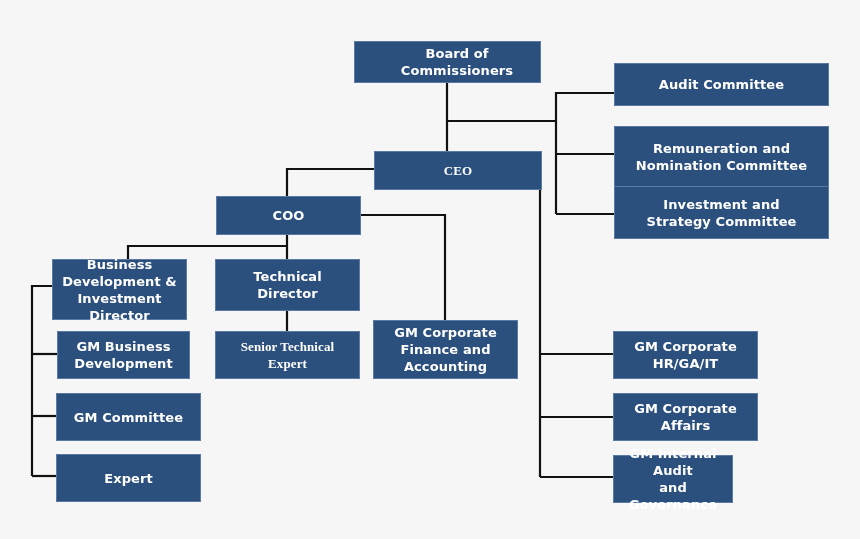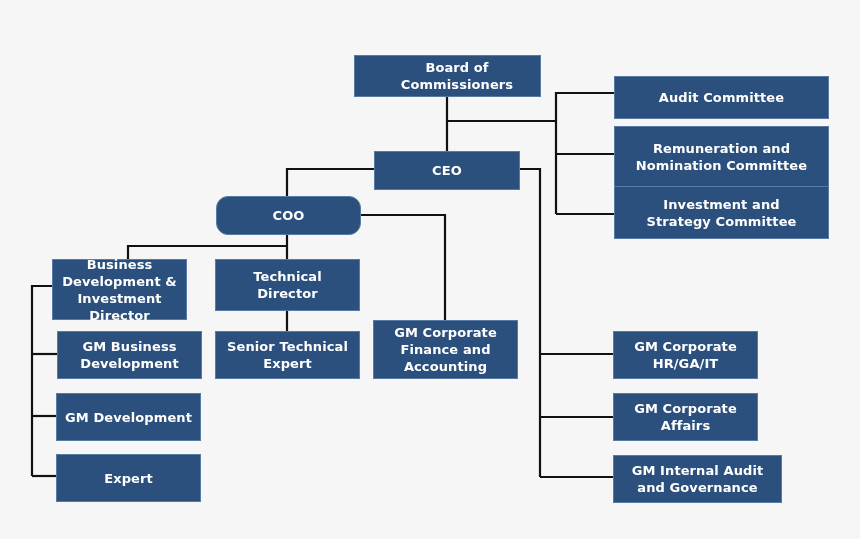--- a/index.html
+++ b/index.html
@@ -37,40 +37,40 @@
   <polyline points="287,246 128,246 128,260"></polyline>
 
   <line x1="287" y1="306" x2="287" y2="332"></line>
 
   <polyline points="52,286 32,286 32,476"></polyline>
   <line x1="32" y1="354" x2="58" y2="354"></line>
   <line x1="32" y1="416" x2="56" y2="416"></line>
   <line x1="32" y1="476" x2="56" y2="476"></line>
 </svg>
 
-<div class="box" style="left:354px;top:55px;width:187px;height:42px;padding-left:19px;">Board of Commissioners</div>
-<div class="box" style="left:614px;top:76px;width:215px;height:43px;">Audit Committee</div>
+<div class="box" style="left:354px;top:41px;width:187px;height:42px;padding-left:19px;">Board of Commissioners</div>
+<div class="box" style="left:614px;top:63px;width:215px;height:43px;">Audit Committee</div>
 <div class="box" style="left:614px;top:126px;width:215px;height:61px;">Remuneration and
 Nomination Committee</div>
 <div class="box" style="left:614px;top:186px;width:215px;height:53px;text-align:center;">Investment and
 Strategy Committee</div>
-<div class="box" style="left:374px;top:151px;width:146px;height:39px;">CEO</div>
-<div class="box" style="left:216px;top:196px;width:145px;height:39px;border-radius:12px;">COO</div>
+<div class="box" style="left:374px;top:151px;width:168px;height:39px;font-family:Liberation Serif, serif;">CEO</div>
+<div class="box" style="left:216px;top:196px;width:145px;height:39px;">COO</div>
 <div class="box" style="left:52px;top:259px;width:135px;height:61px;">Business
 Development &amp;
 Investment Director</div>
 <div class="box" style="left:215px;top:259px;width:145px;height:52px;">Technical
 Director</div>
-<div class="box" style="left:57px;top:331px;width:145px;height:48px;">GM Business
+<div class="box" style="left:57px;top:331px;width:133px;height:48px;">GM Business
 Development</div>
-<div class="box" style="left:215px;top:331px;width:145px;height:48px;">Senior Technical
+<div class="box" style="left:215px;top:331px;width:145px;height:48px;font-family:Liberation Serif, serif;">Senior Technical
 Expert</div>
 <div class="box" style="left:373px;top:320px;width:145px;height:59px;">GM Corporate
 Finance and
 Accounting</div>
-<div class="box" style="left:56px;top:393px;width:145px;height:48px;">GM Development</div>
+<div class="box" style="left:56px;top:393px;width:145px;height:48px;">GM Committee</div>
 <div class="box" style="left:56px;top:454px;width:145px;height:48px;">Expert</div>
 <div class="box" style="left:613px;top:331px;width:145px;height:48px;">GM Corporate
 HR/GA/IT</div>
 <div class="box" style="left:613px;top:393px;width:145px;height:48px;">GM Corporate
 Affairs</div>
-<div class="box" style="left:613px;top:455px;width:169px;height:48px;">GM Internal Audit
+<div class="box" style="left:613px;top:455px;width:120px;height:48px;">GM Internal Audit
 and Governance</div>
 
 </body></html>

